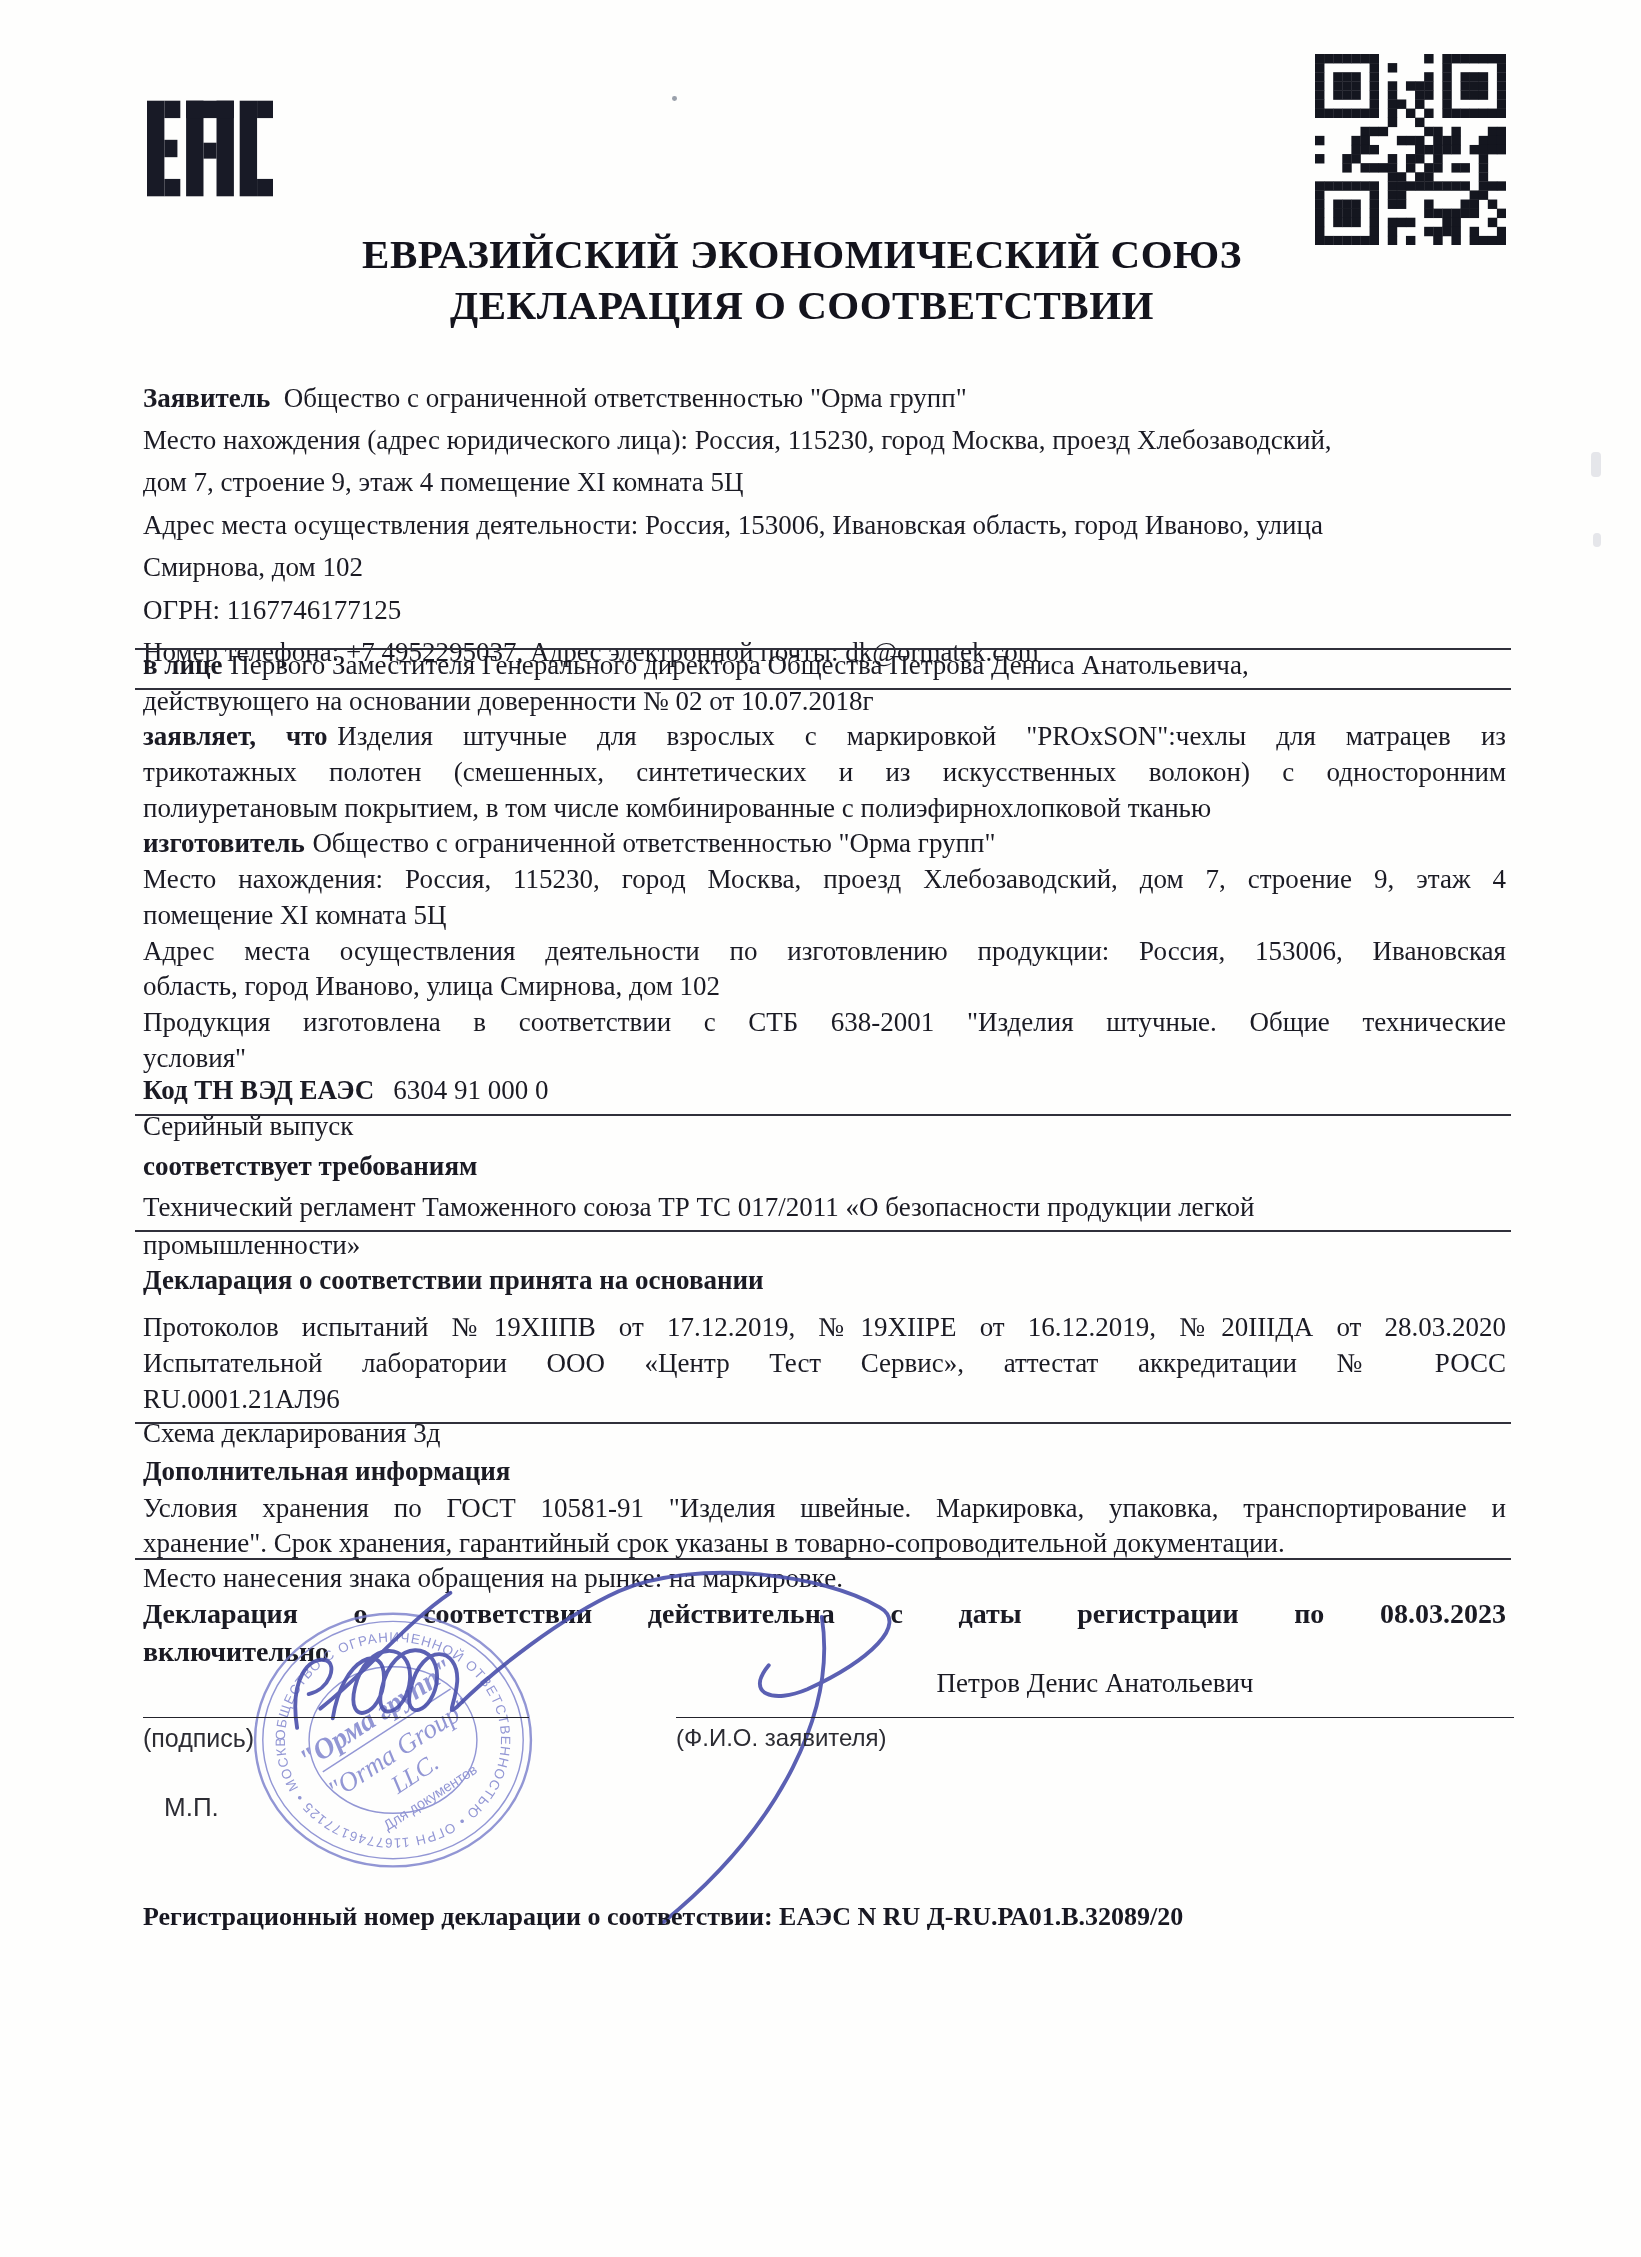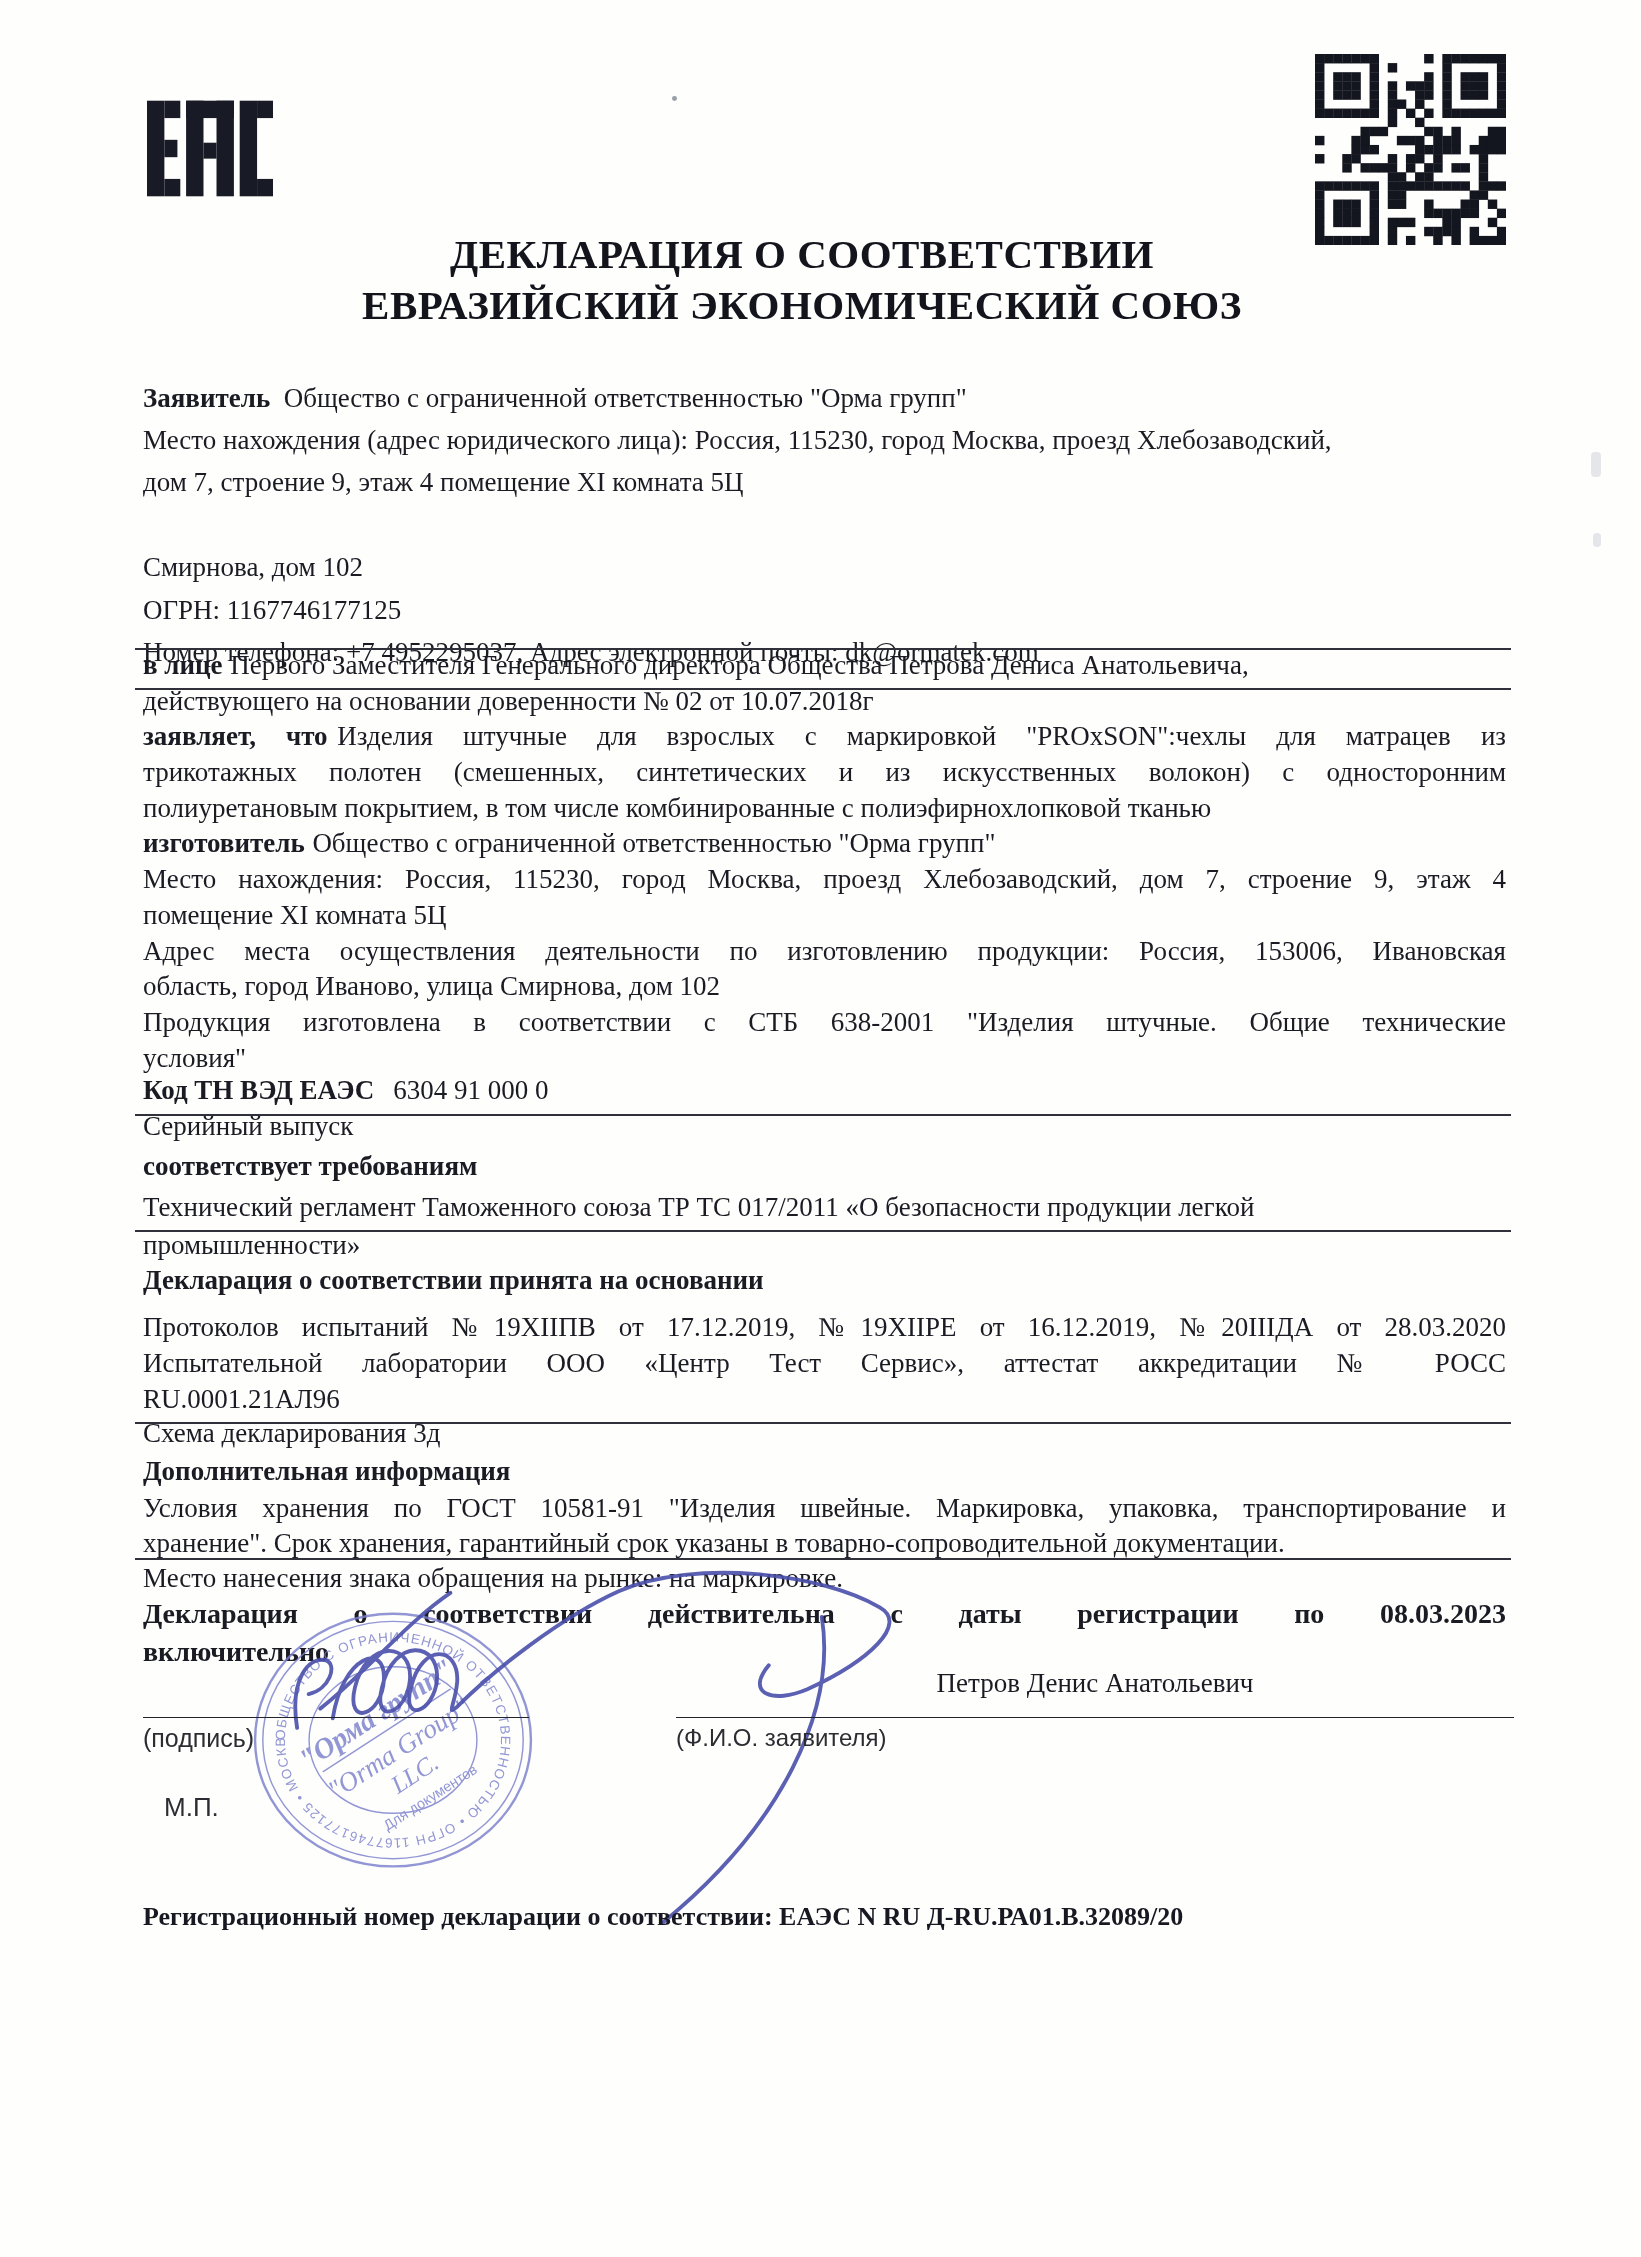--- a/index.html
+++ b/index.html
@@ -275,27 +275,28 @@
       <rect x="93.33" y="186.67" width="9.68" height="9.68"></rect>
       <rect x="121.33" y="186.67" width="9.68" height="9.68"></rect>
       <rect x="140.00" y="186.67" width="9.68" height="9.68"></rect>
       <rect x="158.67" y="186.67" width="9.68" height="9.68"></rect>
       <rect x="168.00" y="186.67" width="9.68" height="9.68"></rect>
       <rect x="177.33" y="186.67" width="9.68" height="9.68"></rect>
       <rect x="186.67" y="186.67" width="9.68" height="9.68"></rect>
     </svg>
 
   <div class="title">
+    <div>ЕВРАЗИЙСКИЙ ЭКОНОМИЧЕСКИЙ СОЮЗ</div>
     <div>ДЕКЛАРАЦИЯ О СООТВЕТСТВИИ</div>
-    <div>ЕВРАЗИЙСКИЙ ЭКОНОМИЧЕСКИЙ СОЮЗ</div>
   </div>
 
   <p class="t" style="top:350px"><b class="lead">Заявитель</b><span>Общество с ограниченной ответственностью "Орма групп"</span></p>
   <p class="t" style="top:392px">Место нахождения (адрес юридического лица): Россия, 115230, город Москва, проезд Хлебозаводский,</p>
   <p class="t" style="top:434px">дом 7, строение 9, этаж 4 помещение XI комната 5Ц</p>
+  <p class="t" style="top:477px">Адрес места осуществления деятельности: Россия, 153006, Ивановская область, город Иваново, улица</p>
   <p class="t" style="top:519px">Смирнова, дом 102</p>
   <p class="t" style="top:562px">ОГРН: 1167746177125</p>
   <p class="t" style="top:604px">Номер телефона: +7 4952295037, Адрес электронной почты: dk@ormatek.com</p>
   <div class="rule" style="top:648px"></div>
 
   <p class="t" style="top:615px;line-height:42px;top:617px"><b class="lead" style="margin-right:7.7px">в лице</b><span>Первого Заместителя Генерального директора Общества Петрова Дениса Анатольевича,</span></p>
   <p class="t" style="top:653px">действующего на основании доверенности № 02 от 10.07.2018г</p>
   <div class="rule" style="top:688px"></div>
 
   <p class="t lh37 jl" style="top:691px"><b class="lead" style="margin-right:9.7px">заявляет, что</b><span>Изделия штучные для взрослых с маркировкой "PROxSON":чехлы для матрацев из</span></p>

